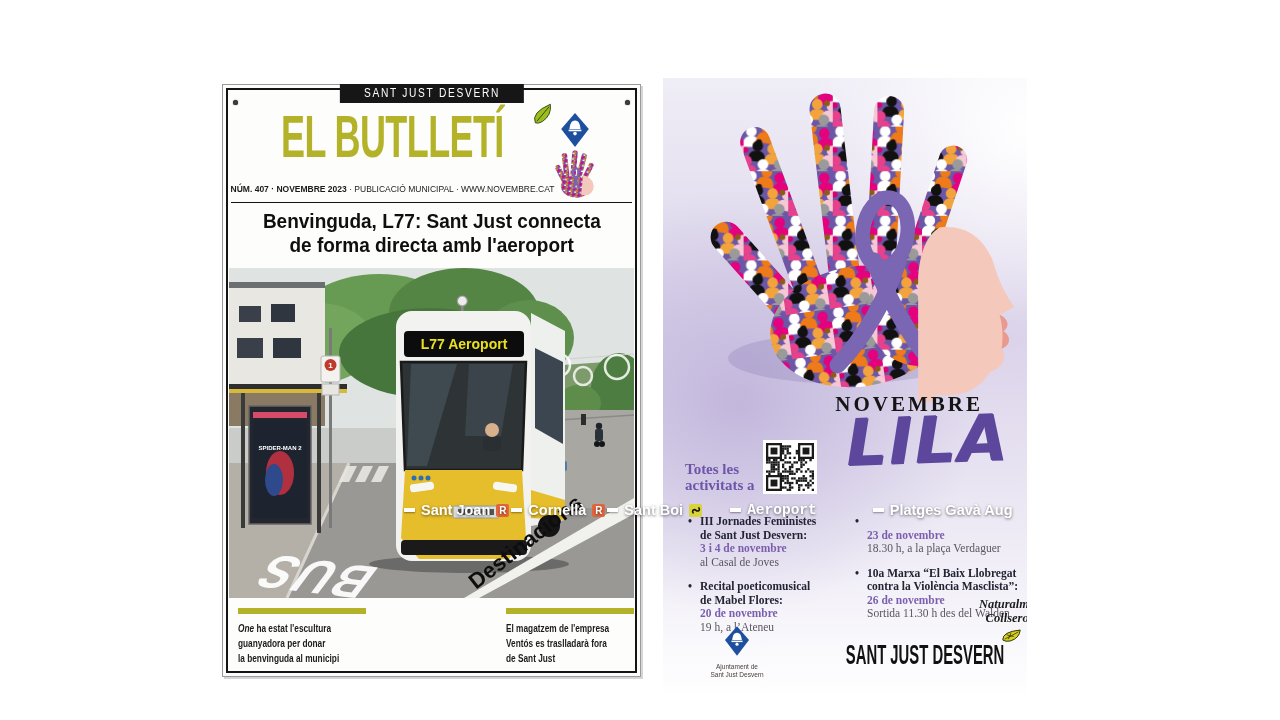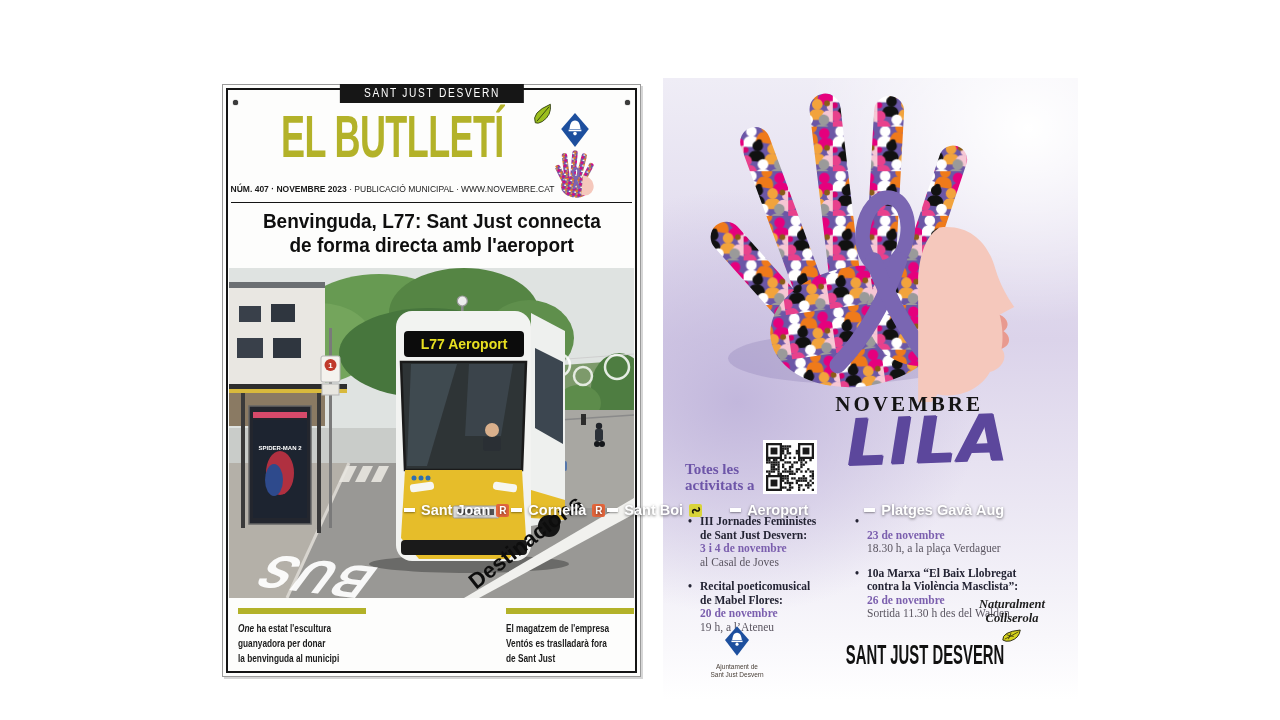--- a/index.html
+++ b/index.html
@@ -1,16 +1,16 @@
 <!DOCTYPE html>
 <html><head>
 <meta charset="utf-8">
 <style>
   html,body{margin:0;padding:0;background:#fff;}
-  #canvas{position:relative;width:1280px;height:720px;background:#ffffff;overflow:hidden;
+  #canvas{position:relative;width:1027px;height:720px;background:#ffffff;overflow:hidden;
           font-family:"Liberation Sans",sans-serif;}
 
   
   #newsletter{position:absolute;left:222px;top:84px;width:417px;height:591px;background:#fdfdfc;
               border:1px solid #9a9a9a;box-shadow:2px 2px 0 #d6d6d6;}
   #newsletter .inner-frame{position:absolute;inset:3px;border:2px solid #141414;pointer-events:none;}
   .screw{position:absolute;width:5px;height:5px;border-radius:50%;background:#3c3c3c;box-shadow:0 0 1px #000;}
   #nl-banner{position:absolute;left:50%;top:-1px;transform:translateX(-50%);background:#161616;color:#fff;
              font-size:12px;letter-spacing:2px;padding:2px 12px 3px;white-space:nowrap;z-index:5;}
   #nl-banner span{display:inline-block;transform:scaleX(.85);transform-origin:center;}
@@ -30,21 +30,21 @@
   #nl-photo{position:absolute;left:6px;top:183px;width:405px;height:330px;overflow:hidden;background:#c9ccc9;}
 
   
   #dest-list{position:absolute;right:16px;top:416px;width:220px;display:flex;flex-direction:row;
              align-items:flex-end;z-index:6;}
   .dest-item{display:flex;align-items:center;height:18.5px;color:#fff;font-weight:bold;font-size:14.5px;
              text-shadow:0 1px 3px rgba(0,0,0,.55);white-space:nowrap;}
   .dest-item:nth-child(1){margin-right:2px;}
   .dest-item:nth-child(2){margin-right:2px;}
   .dest-item:nth-child(3){margin-right:28px;justify-content:center;}
-  .dest-item:nth-child(4){margin-right:56px;}
+  .dest-item:nth-child(4){margin-right:56px;font-family:Liberation Mono, monospace;}
   .dest-item:nth-child(5){margin-right:12px;}
   .dest-dash{display:inline-block;width:11px;height:4px;background:#fff;margin-right:6px;
              box-shadow:0 1px 2px rgba(0,0,0,.4);}
   .badge{display:inline-flex;align-items:center;justify-content:center;width:13px;height:13px;margin-left:6px;
          border-radius:2px;font-size:10px;font-weight:bold;color:#fff;}
   .badge-r{background:#e4663c;}
   .badge-fgc{background:#d9d43a;}
 
   
   .teaser{position:absolute;top:523px;width:128px;}

